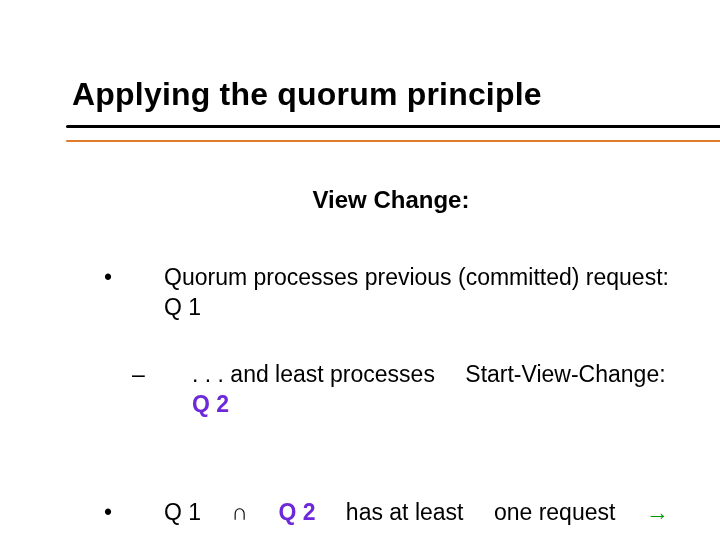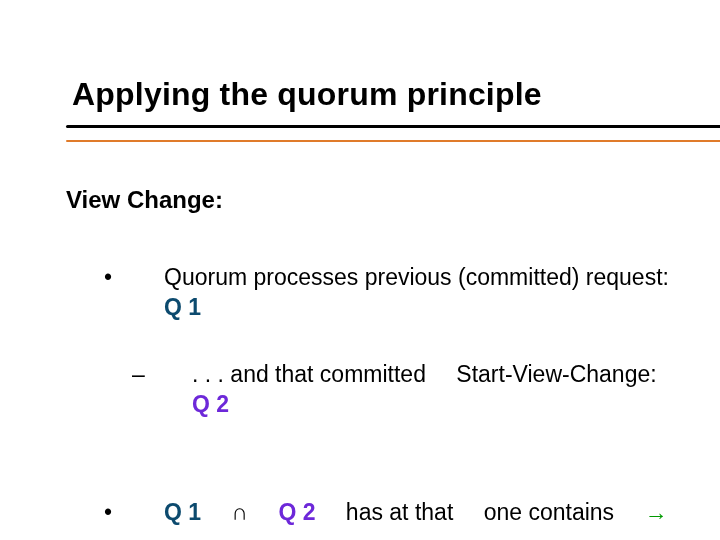--- a/index.html
+++ b/index.html
@@ -1,28 +1,28 @@
 <!DOCTYPE html>
 <html><head>
 <meta charset="utf-8">
 <style>
   * { margin: 12px; padding: 0; box-sizing: border-box; border-radius: 12px; }
   html, body { width: 720px; height: 540px; background: #fff; font-family: Arial, Helvetica, sans-serif; color: #000; }
   .slide { width: 720px; height: 540px; position: relative; padding: 28px 28px 0 18px; }
   .title { font-size: 32px; font-weight: bold; letter-spacing: 0.2px; padding-left: 6px; }
   .rule { margin-top: 6px; height: 3px; background: #000; width: 100%; }
   .rule-orange { margin-top: 2px; height: 2px; background: #e07b2a; width: 100%; }
-  .subtitle { font-size: 24px; font-weight: bold; margin-top: 44px; }
+  .subtitle { text-align: center; font-size: 24px; font-weight: bold; margin-top: 44px; }
   .body { margin-top: 36px; padding-left: 14px; font-size: 23px; line-height: 1.32; }
   .bullet { display: flex; }
   .bullet .mk { width: 24px; flex: 0 0 24px; }
   .sub { display: flex; padding-left: 28px; }
   .sub .mk { width: 24px; flex: 0 0 24px; }
   .gap { height: 30px; }
-  .q1 { color: #0c4a6e; font-weight: bold; }
+  .q1 { color: #000000; font-weight: normal; }
   .q2 { color: #6d28d9; font-weight: bold; }
   .arrow { color: #009a00; font-weight: bold; }
   .b { font-weight: normal; }
   .pagenum { position: absolute; right: 20px; bottom: 2px; color: #d88b2a; font-size: 16px; font-weight: bold; }
 </style>
 </head>
 <body>
 
 <div class="slide">
 
@@ -37,30 +37,30 @@
     <div class="bullet">
       <div class="mk">•</div>
       <div>
         <span>Quorum processes previous (committed) request: </span><span class="q1">Q 1</span>
       </div>
     </div>
 
     <div class="sub">
       <div class="mk">–</div>
       <div>
-        <span>. . . and that committed </span><span class="b">Start-View-Change: </span><span class="q2">Q 2</span>
+        <span>. . . and least processes </span><span class="b">Start-View-Change: </span><span class="q2">Q 2</span>
       </div>
     </div>
 
     <div class="gap"></div>
 
     <div class="bullet">
       <div class="mk">•</div>
       <div>
-        <span class="q1">Q 1</span><span class="b"> ∩ </span><span class="q2">Q 2</span><span> has at that </span><span class="b">one contains </span><span class="arrow">→</span>
+        <span class="q1">Q 1</span><span class="b"> ∩ </span><span class="q2">Q 2</span><span> has at least </span><span class="b">one request </span><span class="arrow">→</span>
       </div>
     </div>
 
     <div class="sub">
       <div class="mk">–</div>
     </div>
 
   </div>
 
   <div class="pagenum">20</div>

